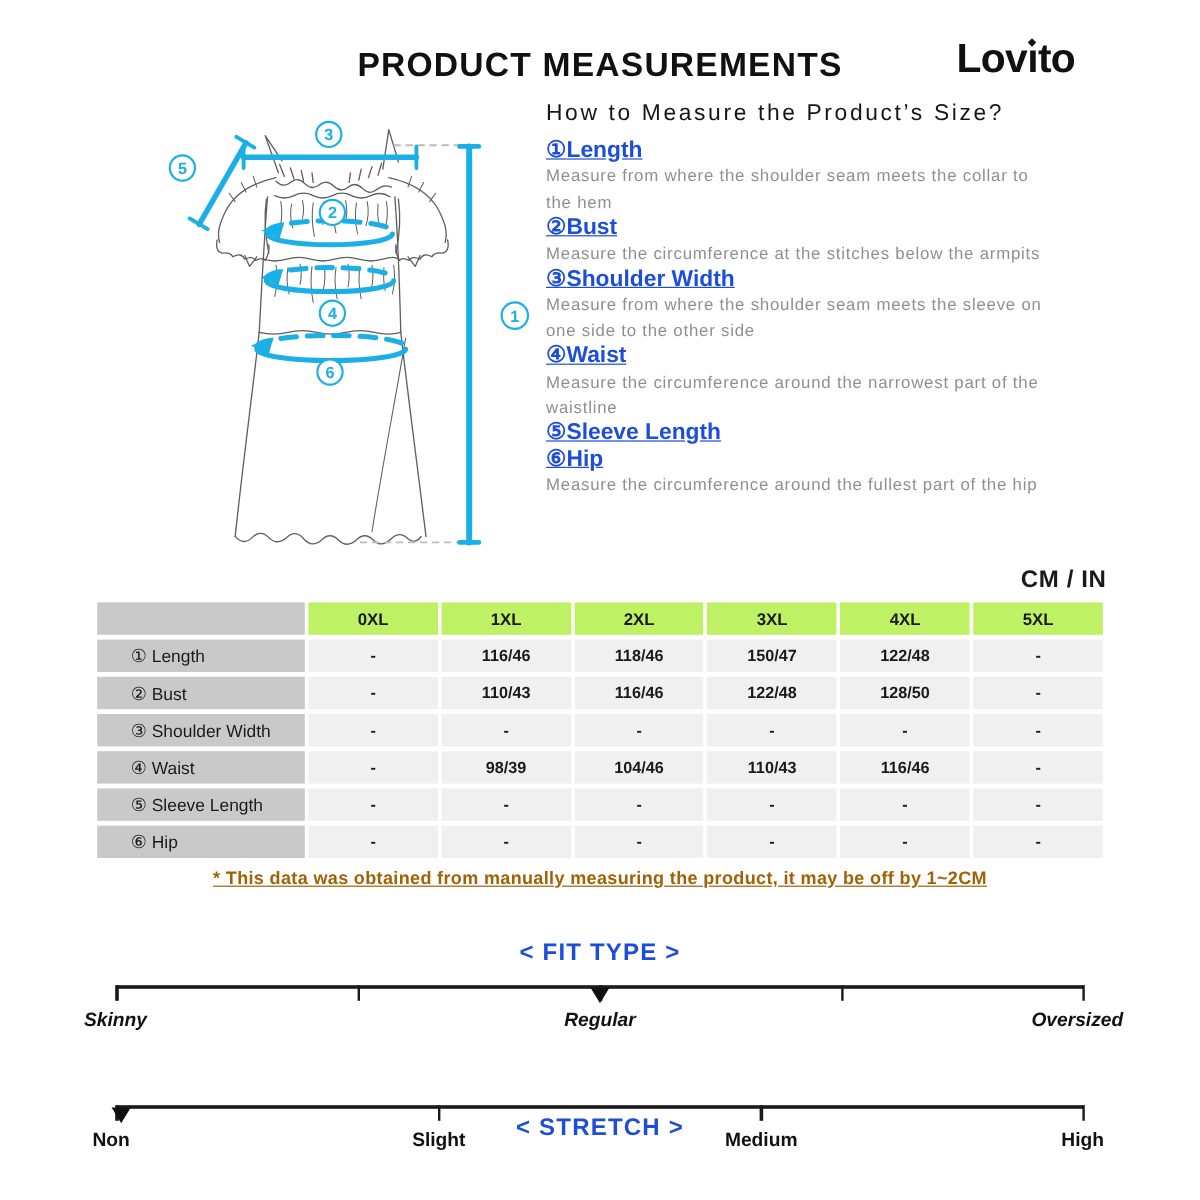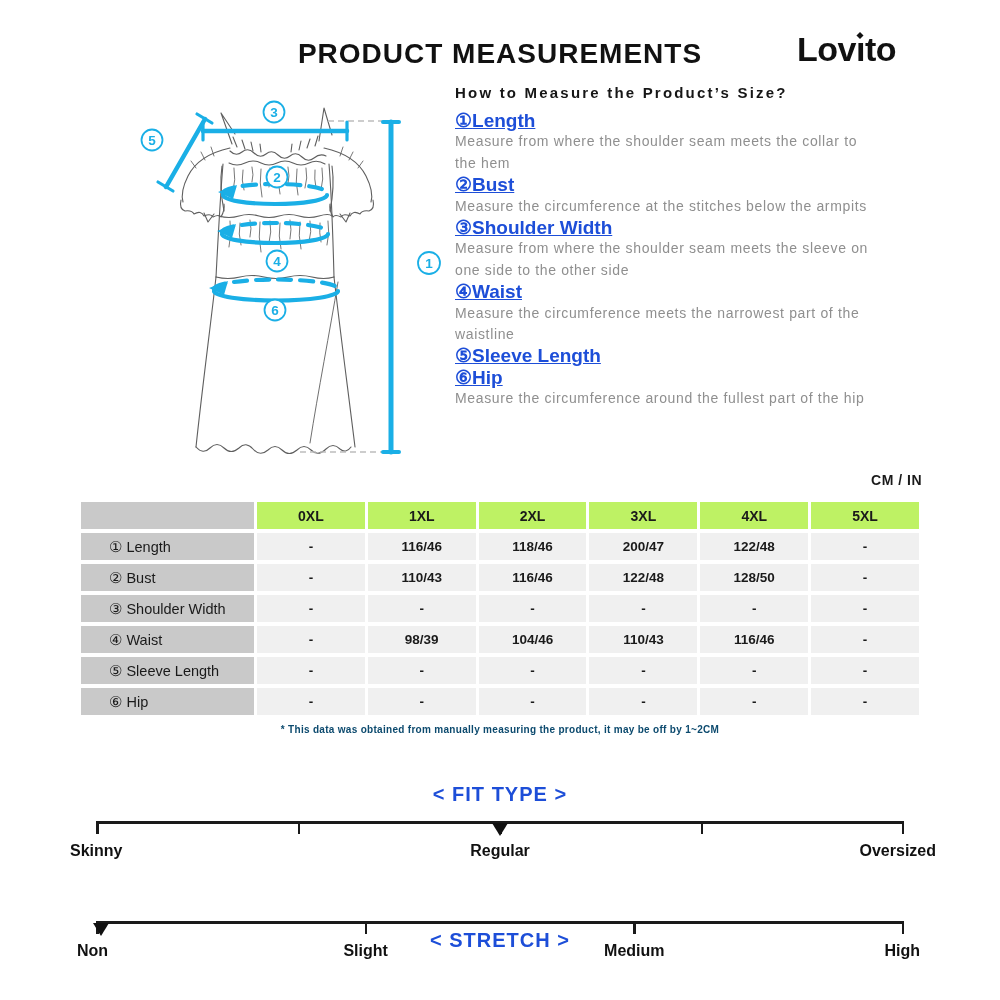--- a/index.html
+++ b/index.html
@@ -5,39 +5,39 @@
   html,body{margin:0;padding:0;background:#fff;}
   body{width:1000px;height:1000px;position:relative;font-family:"Liberation Sans",sans-serif;color:#1a1a1a;overflow:hidden;}
   .abs{position:absolute;}
   
   .page-title{left:0;top:38px;width:1000px;text-align:center;font-size:28px;font-weight:bold;letter-spacing:1px;color:#111;}
   .brand-logo{left:797px;top:30px;font-size:34px;font-weight:bold;letter-spacing:-0.5px;color:#111;}
   .brand-i{position:relative;}
   .brand-i .diamond{position:absolute;left:50%;top:3px;width:5px;height:5px;background:#111;transform:translateX(-50%) rotate(45deg);}
   
   .howto{left:455px;top:84px;width:440px;}
-  .howto h2{margin:0 0 9px 0;font-size:15px;letter-spacing:2.2px;font-weight:bold;color:#161616;}
+  .howto h2{margin:0 0 9px 0;font-size:19px;letter-spacing:2.2px;font-weight:normal;color:#161616;}
   .def-head{font-size:19px;font-weight:bold;color:#1d4ed8;line-height:21.4px;text-decoration:underline;}
   .def-body{font-size:14px;color:#8f8f8f;line-height:21.4px;letter-spacing:0.65px;width:420px;}
   
-  .unit-label{right:78px;top:472px;font-size:14px;font-weight:bold;letter-spacing:0.5px;}
+  .unit-label{right:78px;top:472px;font-size:20px;font-weight:bold;letter-spacing:0.5px;}
   table.size{position:absolute;left:78px;top:498px;width:844px;border-collapse:separate;border-spacing:3px 4px;table-layout:fixed;}
   table.size col.c0{width:173px;}
   table.size th,table.size td{height:27px;padding:0;vertical-align:middle;}
   table.size th.szh{background:#bef264;font-size:14px;font-weight:bold;text-align:center;}
   table.size th.corner{background:#c9c9c9;}
   table.size th.rl{background:#c9c9c9;font-weight:normal;font-size:14.5px;text-align:left;padding-left:28px;white-space:nowrap;}
   table.size th.rl .cnum{font-size:15px;margin-right:4px;}
   table.size td.val{background:#f0f0f0;text-align:center;font-size:13.5px;font-weight:bold;}
-  .footnote{left:0;top:724px;width:1000px;text-align:center;font-size:10px;font-weight:bold;letter-spacing:0.3px;color:#0c4a6e;}
+  .footnote{left:0;top:724px;width:1000px;text-align:center;font-size:15px;font-weight:bold;letter-spacing:0.3px;color:#a16207;text-decoration:underline;}
   
   .scale-heading{left:0;width:1000px;text-align:center;font-size:20px;font-weight:bold;letter-spacing:1px;color:#1d4ed8;}
   .fit-heading{top:783px;} .stretch-heading{top:929px;}
   .scale{left:97px;width:806px;height:46px;}
-  .fit-scale{top:820px;} .stretch-scale{top:920px;}
+  .fit-scale{top:820px;font-style:italic;} .stretch-scale{top:920px;}
   .scale .line{position:absolute;left:0;top:1px;width:100%;height:3px;background:#1a1a1a;}
   .scale .tick{position:absolute;top:1px;width:2.5px;height:13px;background:#1a1a1a;}
   .scale .marker{position:absolute;top:3px;width:0;height:0;border-left:8px solid transparent;border-right:8px solid transparent;border-top:13px solid #111;}
   .scale .slabel{position:absolute;top:22px;font-size:16px;font-weight:bold;color:#111;white-space:nowrap;}
 </style>
 </head>
 <body>
 
 <div class="abs page-title">PRODUCT MEASUREMENTS</div>
 <div class="abs brand-logo"><span>Lov</span><span class="brand-i"><span>ı</span><span class="diamond"></span></span><span>to</span></div>
@@ -132,21 +132,21 @@
   <div class="def-head"><span>①</span><span>Length</span></div>
   <div class="def-body">Measure from where the shoulder seam meets the collar to the hem</div>
 
   <div class="def-head"><span>②</span><span>Bust</span></div>
   <div class="def-body">Measure the circumference at the stitches below the armpits</div>
 
   <div class="def-head"><span>③</span><span>Shoulder Width</span></div>
   <div class="def-body">Measure from where the shoulder seam meets the sleeve on one side to the other side</div>
 
   <div class="def-head"><span>④</span><span>Waist</span></div>
-  <div class="def-body">Measure the circumference meets the narrowest part of the waistline</div>
+  <div class="def-body">Measure the circumference around the narrowest part of the waistline</div>
 
   <div class="def-head"><span>⑤</span><span>Sleeve Length</span></div>
 
   <div class="def-head"><span>⑥</span><span>Hip</span></div>
   <div class="def-body">Measure the circumference around the fullest part of the hip</div>
 </div>
 
 <div class="abs unit-label">CM / IN</div>
 
 <table class="size">
@@ -167,21 +167,21 @@
     <th class="szh">2XL</th>
     <th class="szh">3XL</th>
     <th class="szh">4XL</th>
     <th class="szh">5XL</th>
   </tr>
   <tr>
     <th class="rl"><span class="cnum">①</span><span>Length</span></th>
     <td class="val">-</td>
     <td class="val">116/46</td>
     <td class="val">118/46</td>
-    <td class="val">200/47</td>
+    <td class="val">150/47</td>
     <td class="val">122/48</td>
     <td class="val">-</td>
   </tr>
   <tr>
     <th class="rl"><span class="cnum">②</span><span>Bust</span></th>
     <td class="val">-</td>
     <td class="val">110/43</td>
     <td class="val">116/46</td>
     <td class="val">122/48</td>
     <td class="val">128/50</td>

